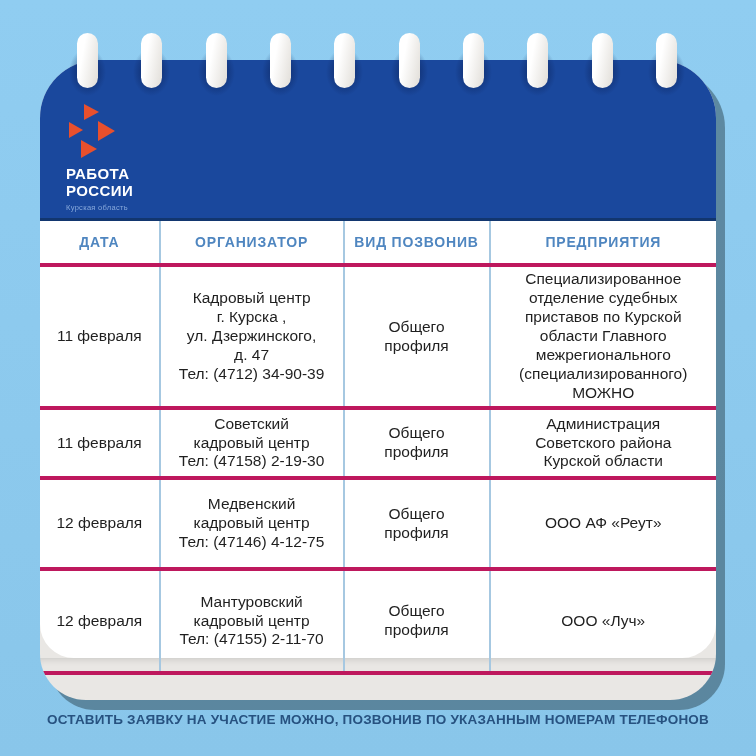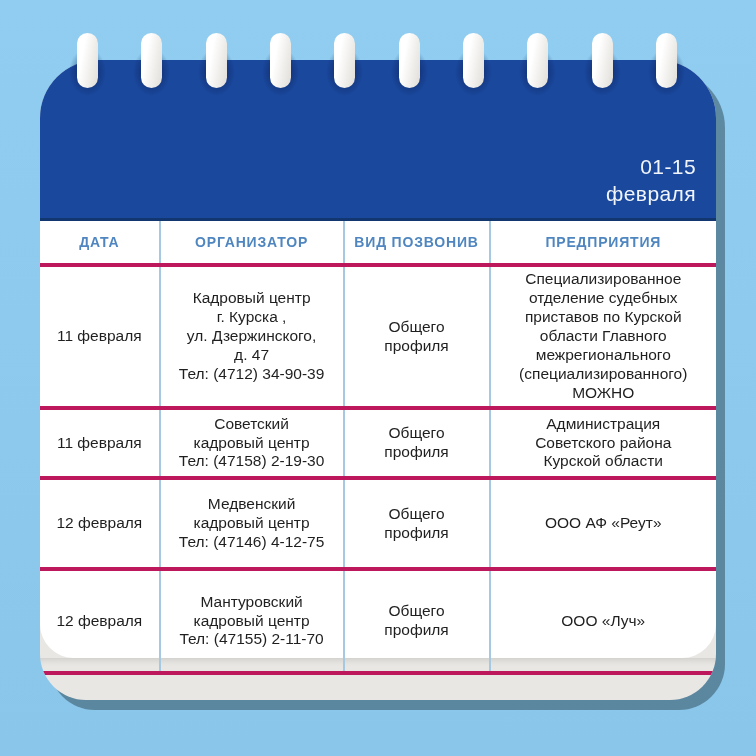--- a/index.html
+++ b/index.html
@@ -98,26 +98,35 @@
   }
 </style>
 </head>
 <body>
 
 <div class="stage">
 
   <div class="notepad">
 
     <div class="pad-header">
-
-
-      <div class="pad-period">
-        <div>01-15</div>
-        <div>февраля</div>
+      <div class="logo">
+        <div class="logo-mark">
+          <span class="tri tri-top"></span>
+          <span class="tri tri-left"></span>
+          <span class="tri tri-right"></span>
+          <span class="tri tri-bottom"></span>
+        </div>
+        <div class="logo-text">
+          <div>РАБОТА</div>
+          <div>РОССИИ</div>
+        </div>
+        <div class="logo-region">Курская область</div>
       </div>
+
+
     </div>
 
     <div class="pad-page">
       <table class="fair">
         <colgroup>
             <col class="c1">
             <col class="c2">
             <col class="c3">
             <col class="c4">
           </colgroup>
@@ -189,13 +198,14 @@
     <span class="ring"></span>
     <span class="ring"></span>
     <span class="ring"></span>
     <span class="ring"></span>
     <span class="ring"></span>
     <span class="ring"></span>
     <span class="ring"></span>
     <span class="ring"></span>
   </div>
 
+  <div class="footer-note">ОСТАВИТЬ ЗАЯВКУ НА УЧАСТИЕ МОЖНО, ПОЗВОНИВ ПО УКАЗАННЫМ НОМЕРАМ ТЕЛЕФОНОВ</div>
 </div>
 
 </body></html>

